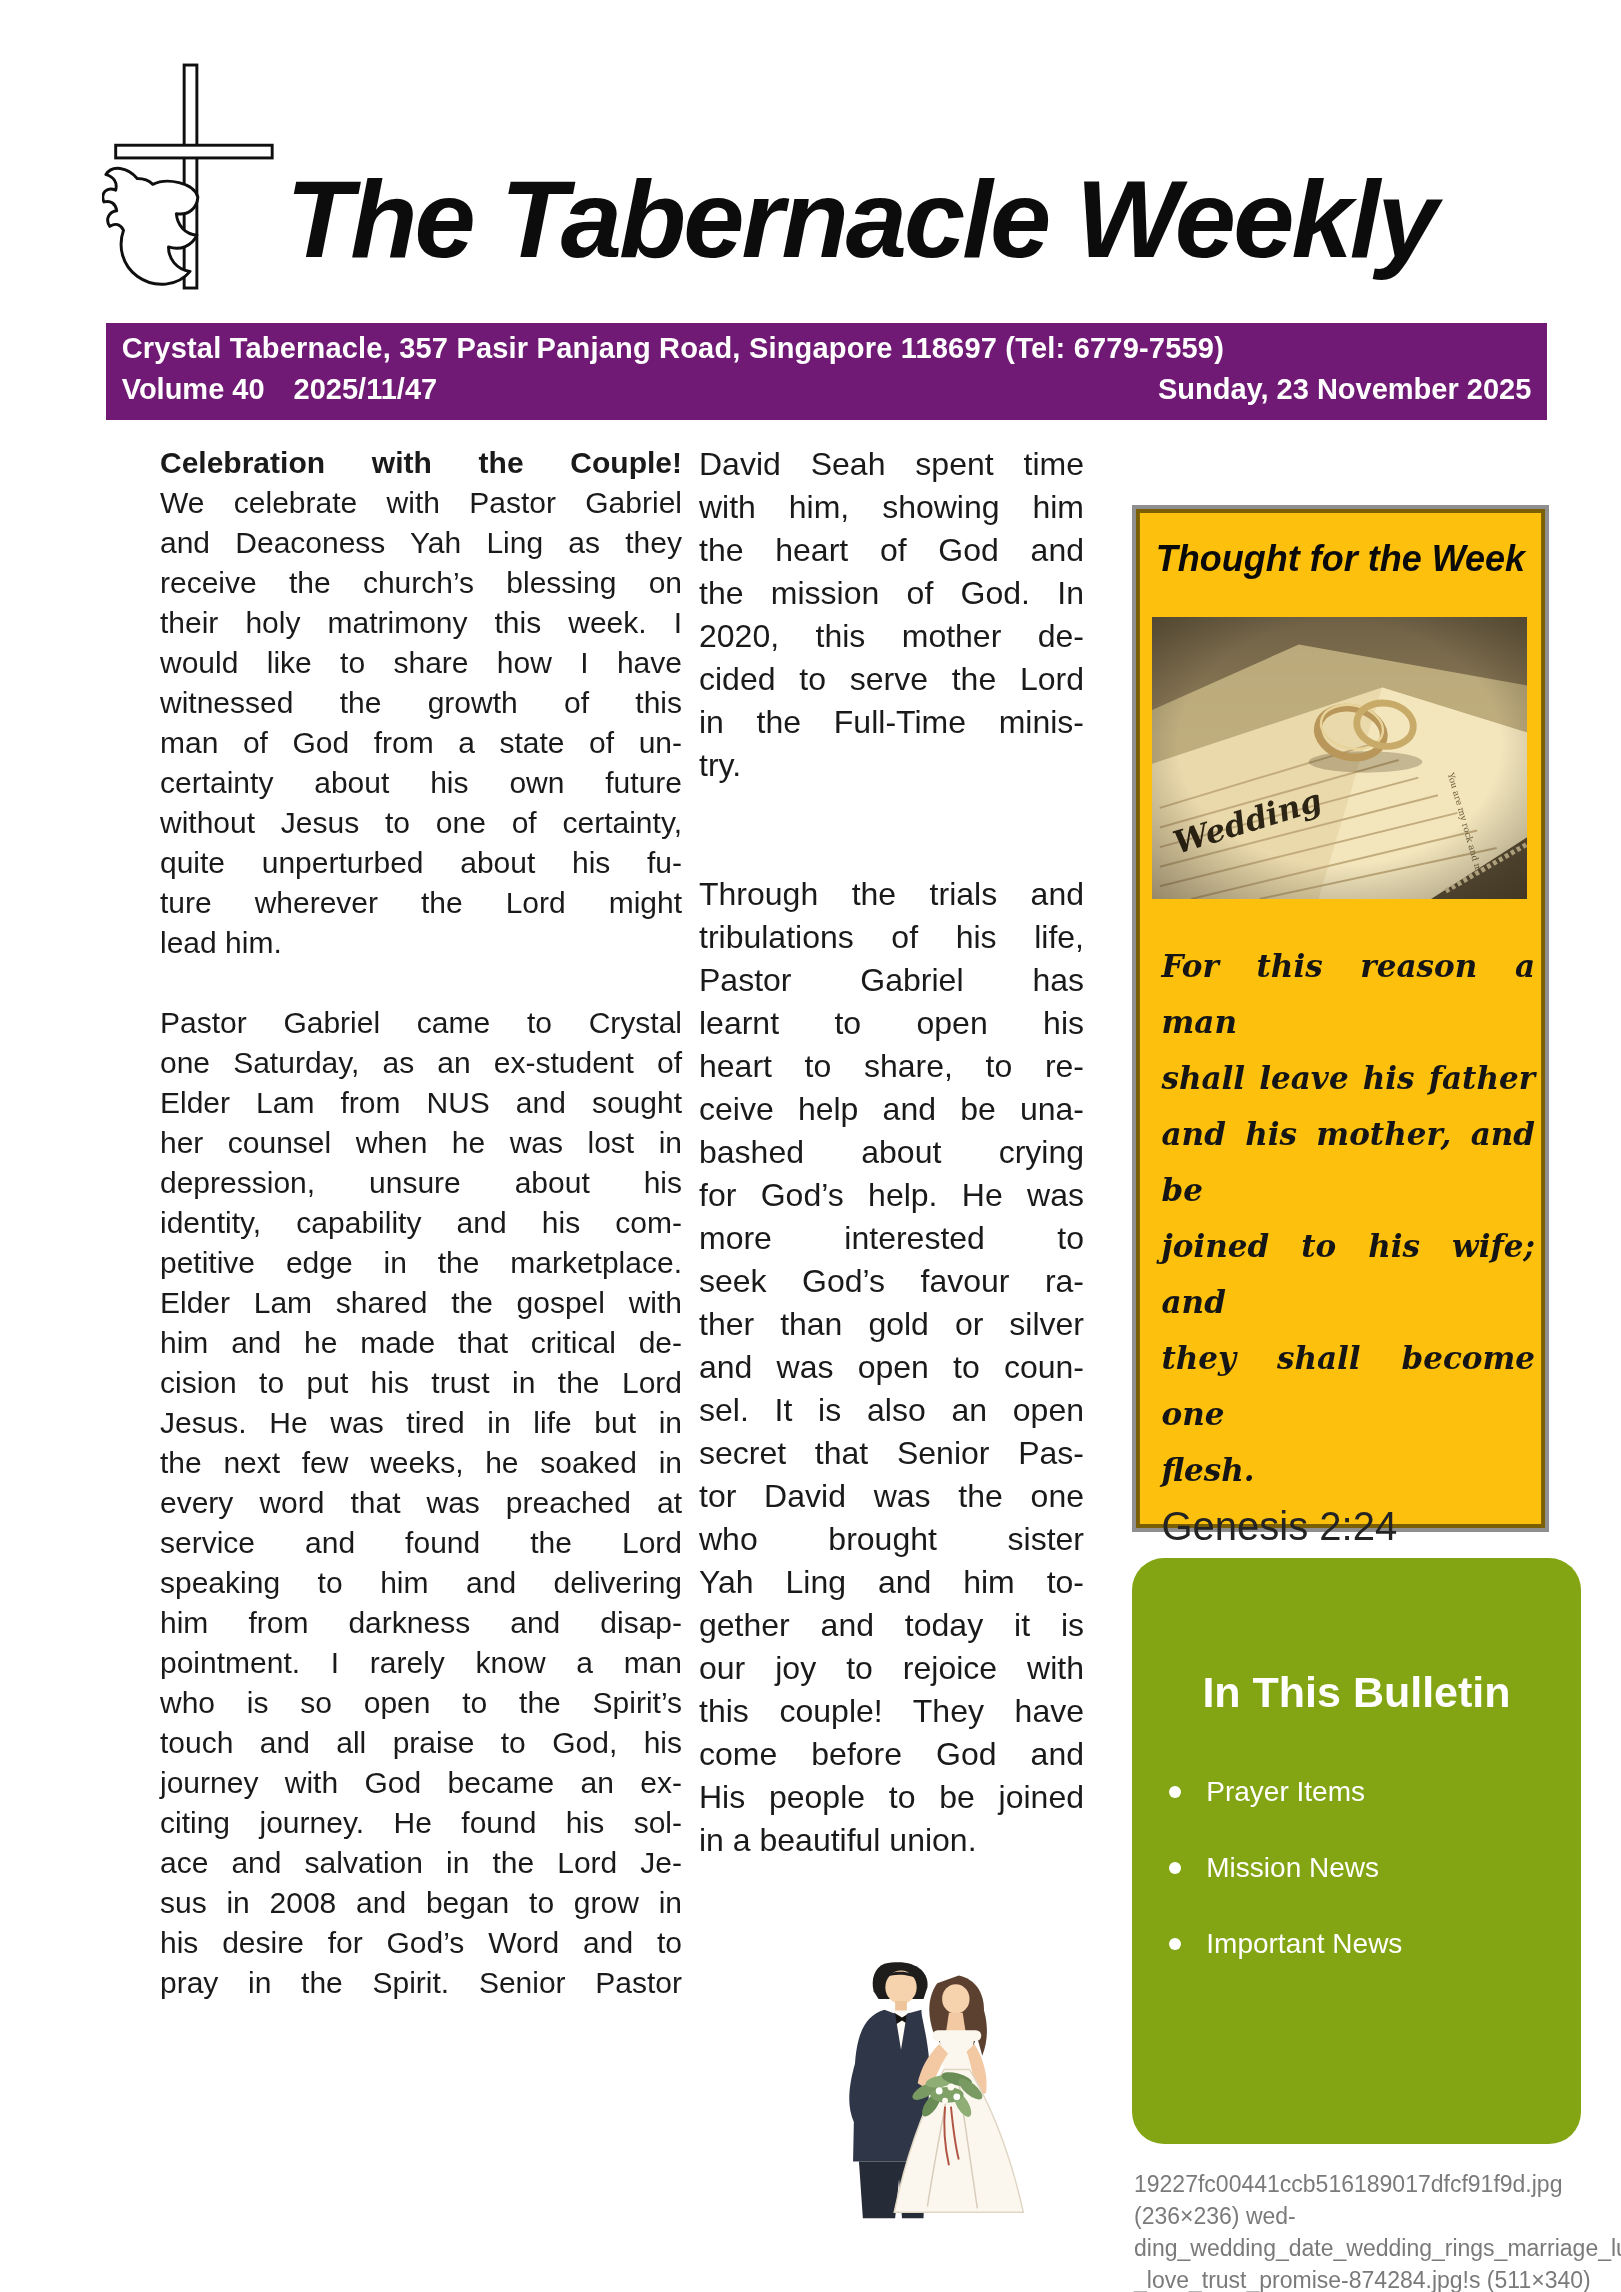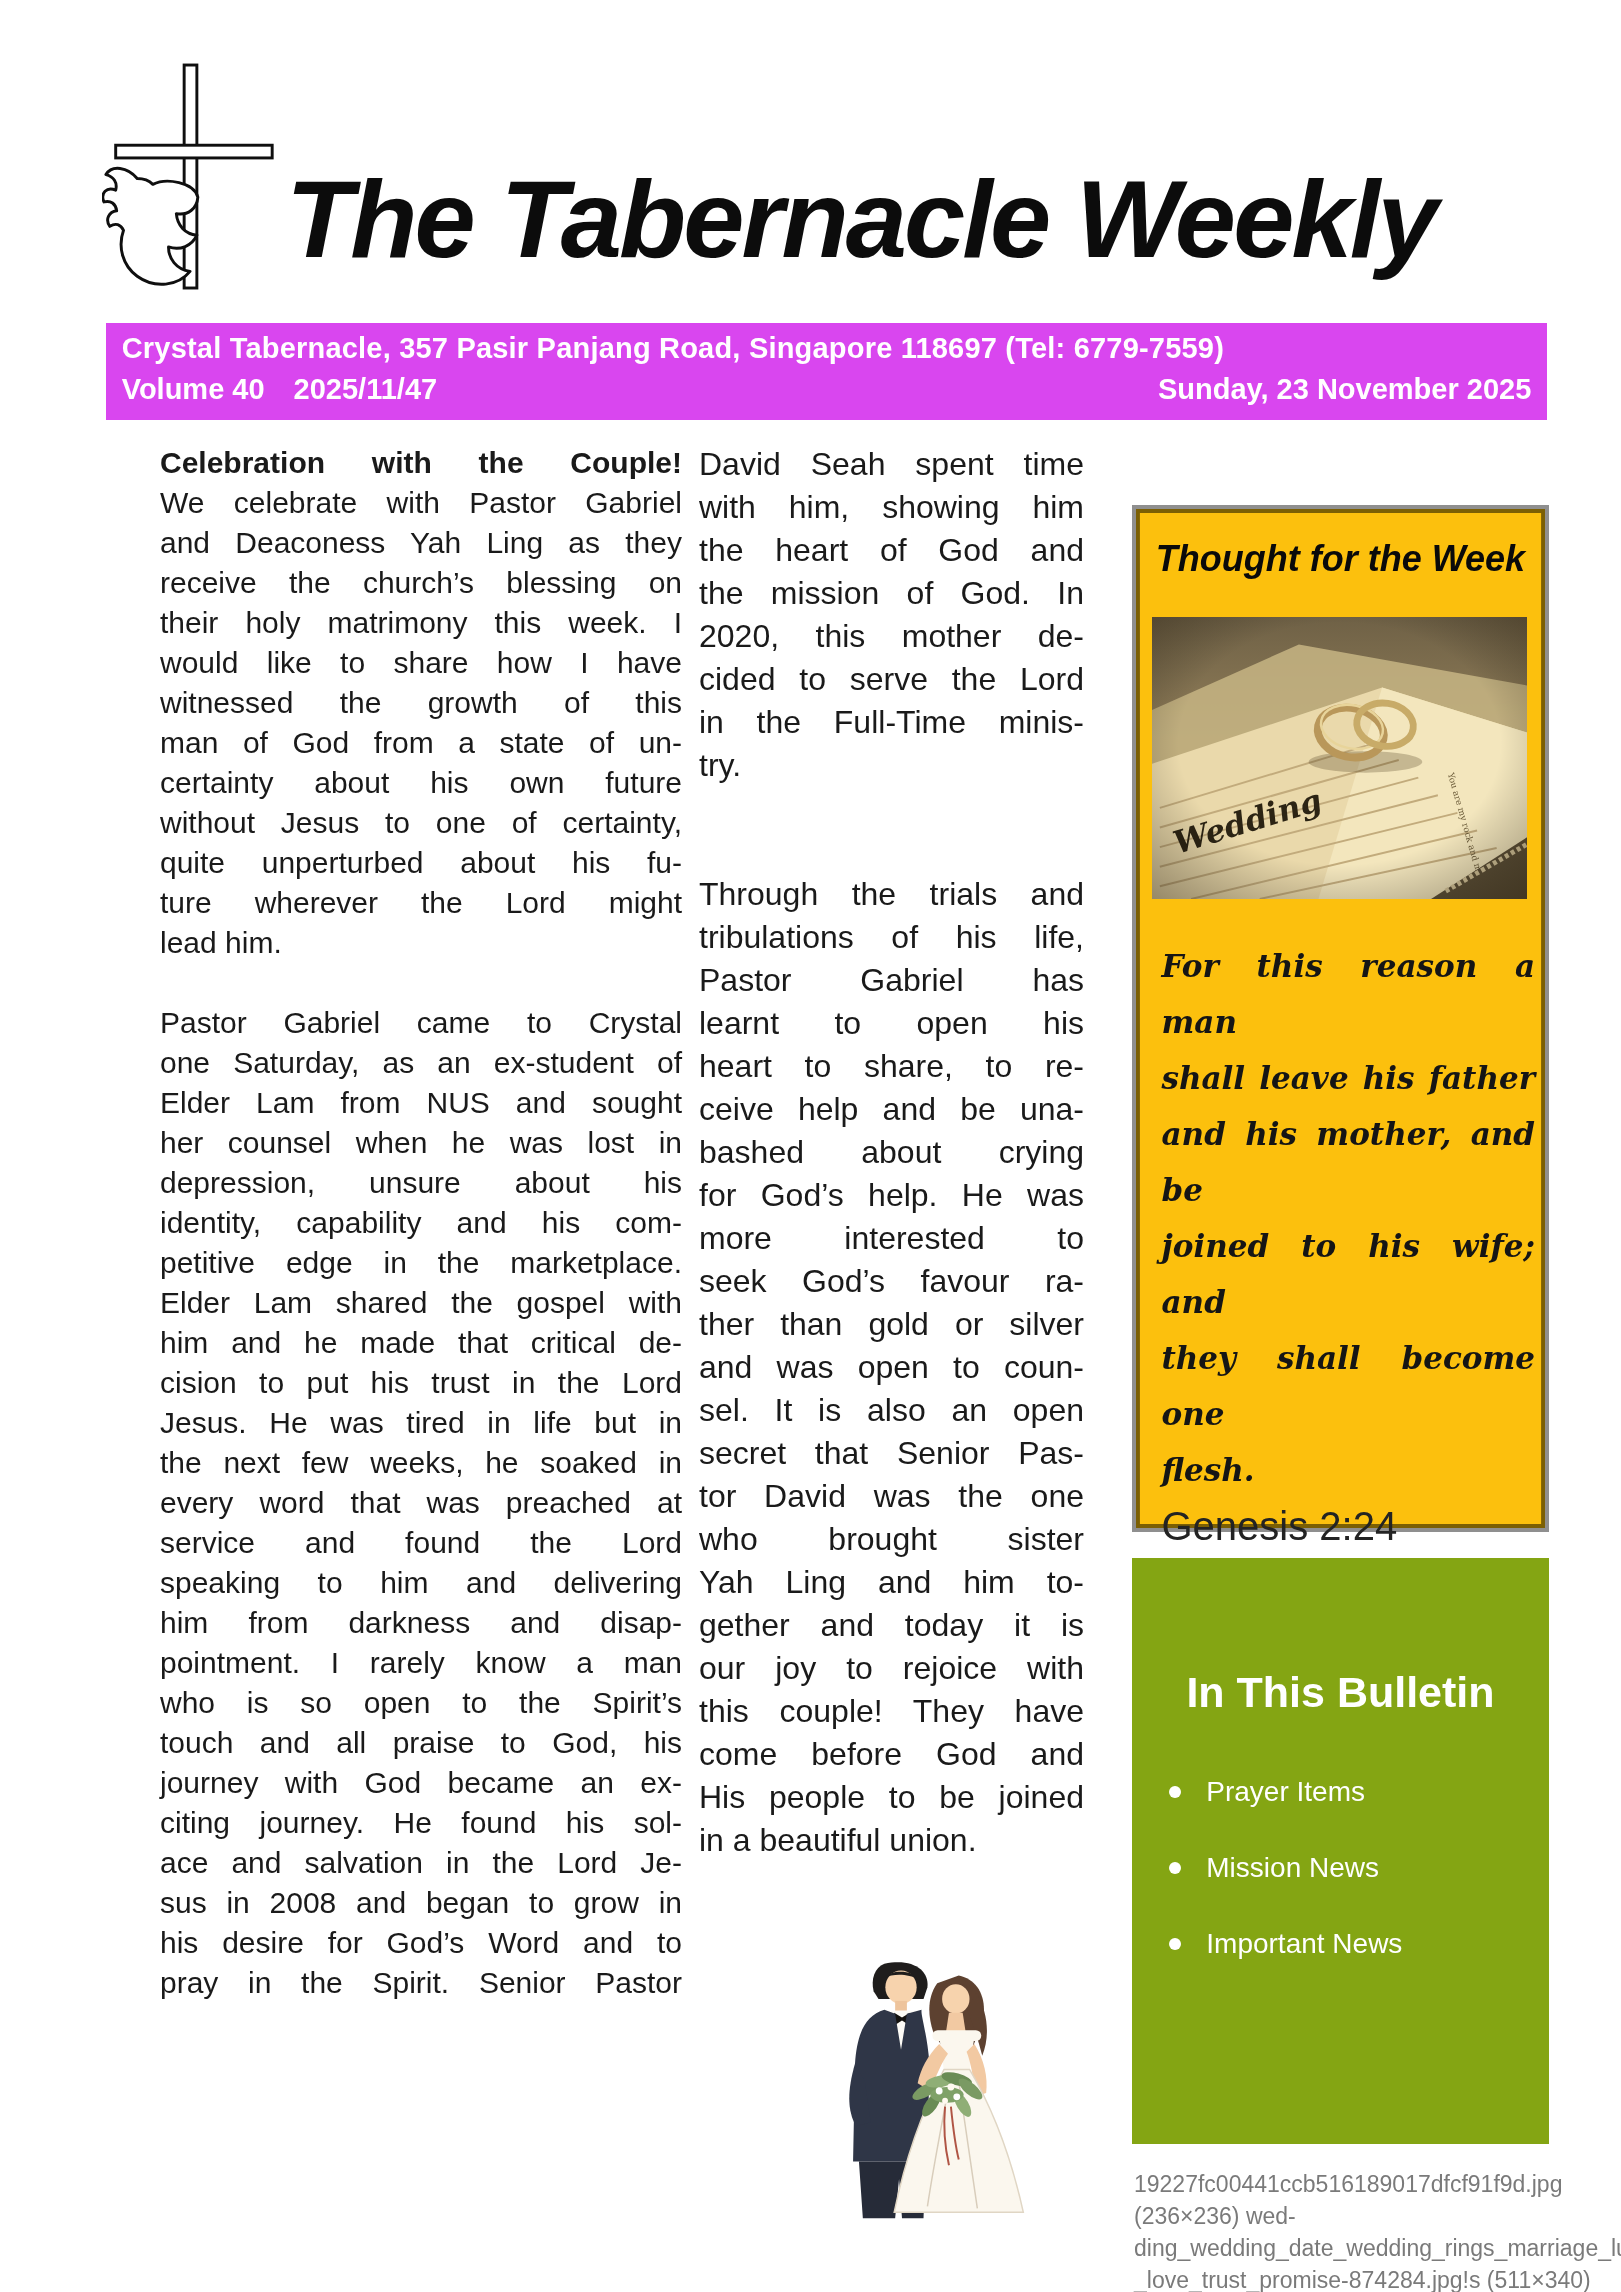--- a/index.html
+++ b/index.html
@@ -10,21 +10,21 @@
   
   .logo{position:absolute;left:102px;top:63px;width:178px;height:229px}
   .masthead-title{
     position:absolute;left:286px;top:161px;white-space:nowrap;
     font-weight:bold;font-style:italic;font-size:110px;line-height:1.05;
     letter-spacing:-2.9px;color:#0c0c0c;
   }
   
   .banner{
     position:absolute;left:106px;top:323px;width:1441px;height:97px;
-    background:#d946ef;color:#ffffff;box-sizing:border-box;padding:8.8px 15.7px 0 15.7px;
+    background:#701a75;color:#ffffff;box-sizing:border-box;padding:8.8px 15.7px 0 15.7px;
     font-weight:bold;
   }
   .banner-line1{font-size:29px;letter-spacing:0.2px}
   .banner-line2{display:flex;justify-content:space-between;margin-top:8px;font-size:29px}
   .banner-issue{margin-left:29px}
   
   .col{position:absolute;top:443px;color:#1a1a1a}
   .col1{left:160px;width:522px;font-size:30px;line-height:40px}
   .col2{left:699px;width:385px;font-size:32px;line-height:43px}
   .ln{text-align:justify;text-align-last:justify}
@@ -49,22 +49,22 @@
     font-family:"DejaVu Serif",serif;font-style:italic;font-weight:bold;
     font-size:31px;line-height:56px;color:#151515;
   }
   .tb-quotes .ln{min-height:56px}
   .tb-quotes .ln.ref{
     font-family:"Liberation Sans",sans-serif;font-style:normal;font-weight:normal;
     font-size:40px;color:#232323;
   }
   
   .bulletin-box{
-    position:absolute;left:1132px;top:1558px;width:417px;height:586px;
-    background:#84a513;color:#ffffff;
+    position:absolute;left:1132px;top:1558px;width:449px;height:586px;
+    background:#84a513;color:#ffffff;border-radius:32px;
   }
   .bb-title{position:absolute;left:0;right:0;top:110px;text-align:center;font-weight:bold;font-size:43px}
   .bb-items{position:absolute;left:37px;right:13.7px;top:196px}
   .bb-item{display:flex;align-items:center;height:76px;font-size:28px}
   .bb-dot{width:11.8px;height:11.8px;border-radius:50%;background:#ffffff;margin-right:25.5px;flex:none}
   
   .caption{
     position:absolute;left:1134px;top:2168px;width:490px;
     font-size:23px;line-height:32px;color:#7a7a7a;
   }

